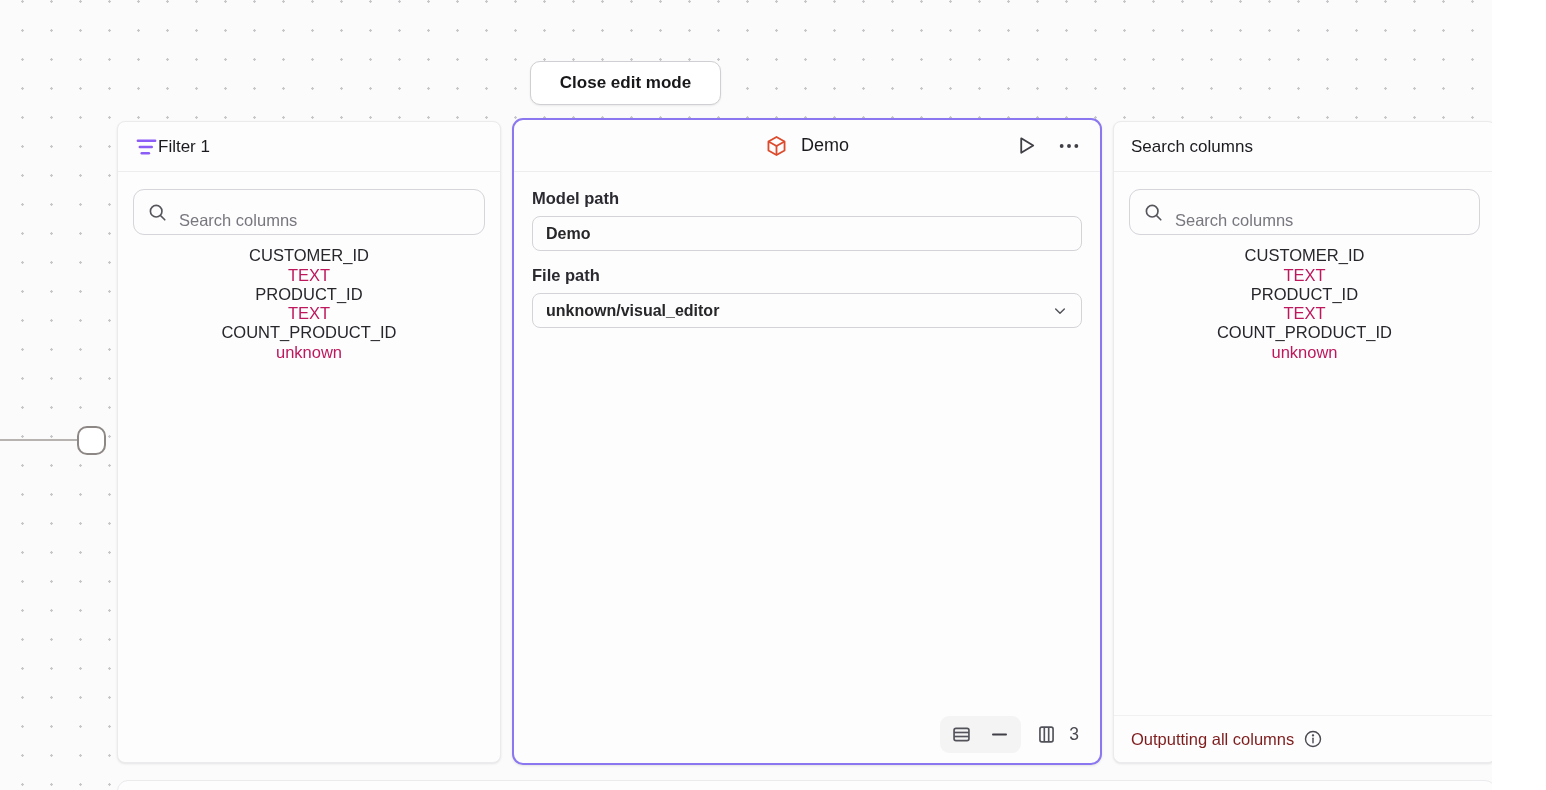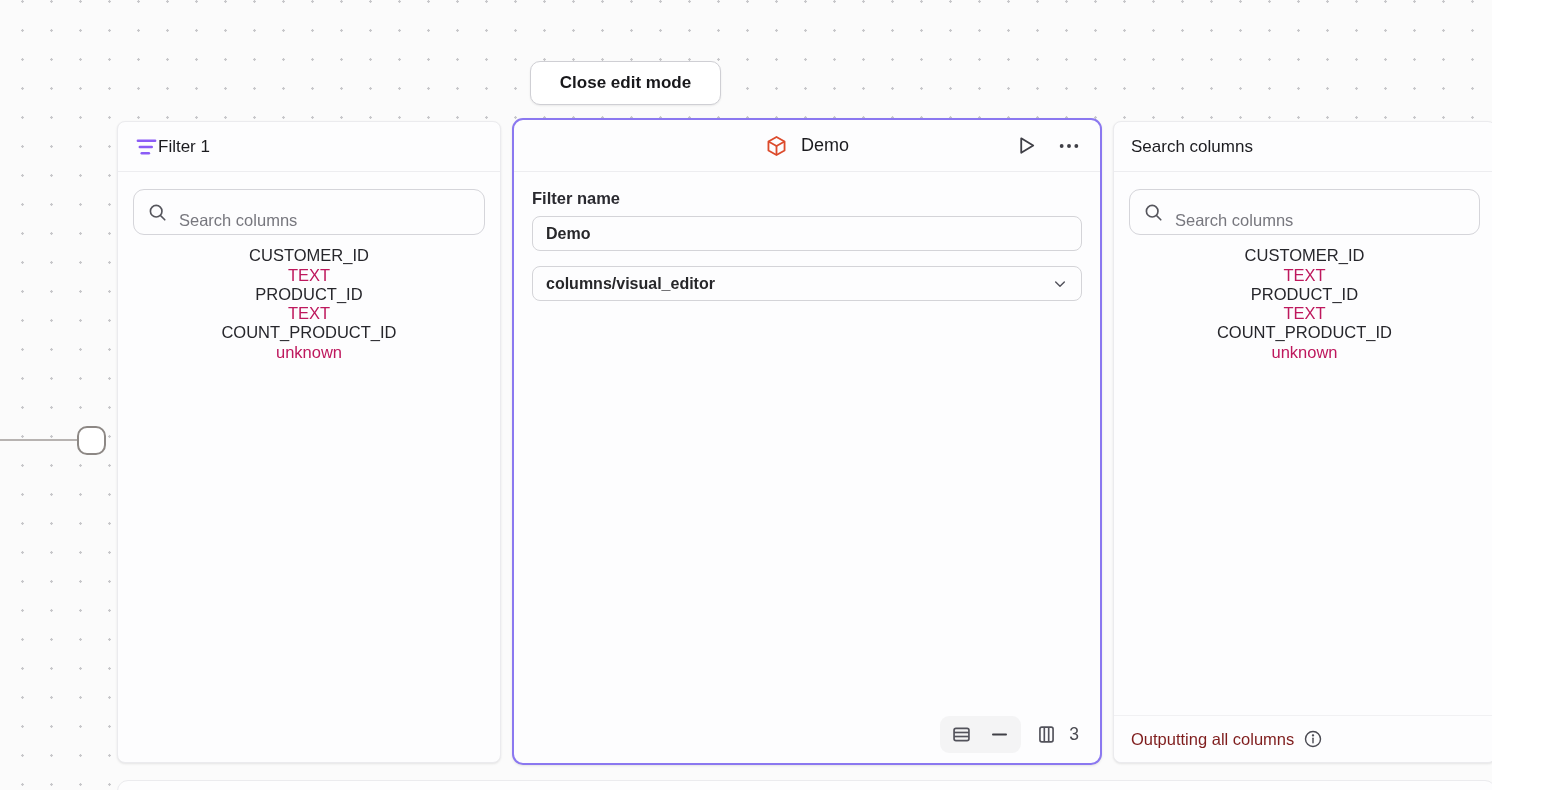--- a/index.html
+++ b/index.html
@@ -293,25 +293,26 @@
           <svg width="22" height="22" viewBox="0 0 24 24" fill="#3f3f46">
             <circle cx="4" cy="12" r="2.1"></circle>
             <circle cx="12" cy="12" r="2.1"></circle>
             <circle cx="20" cy="12" r="2.1"></circle>
           </svg>
         </button>
       </div>
     </header>
 
     <div class="demo-body">
-      <label class="field-label">Filter name</label>
+      <label class="field-label">Model path</label>
       <input class="text-input" type="text" value="Demo" style="">
 
+      <label class="field-label">File path</label>
       <div class="select-input">
-        <span class="select-value">columns/visual_editor</span>
+        <span class="select-value">unknown/visual_editor</span>
         <span>
           <svg width="16" height="16" viewBox="0 0 24 24" fill="none" stroke="#52525b" stroke-width="2.1" stroke-linecap="round" stroke-linejoin="round">
             <path d="M5.5 9 L12 15.5 L18.5 9"></path>
           </svg>
         </span>
       </div>
     </div>
 
     <div class="demo-footer">
       <div class="view-pill">

